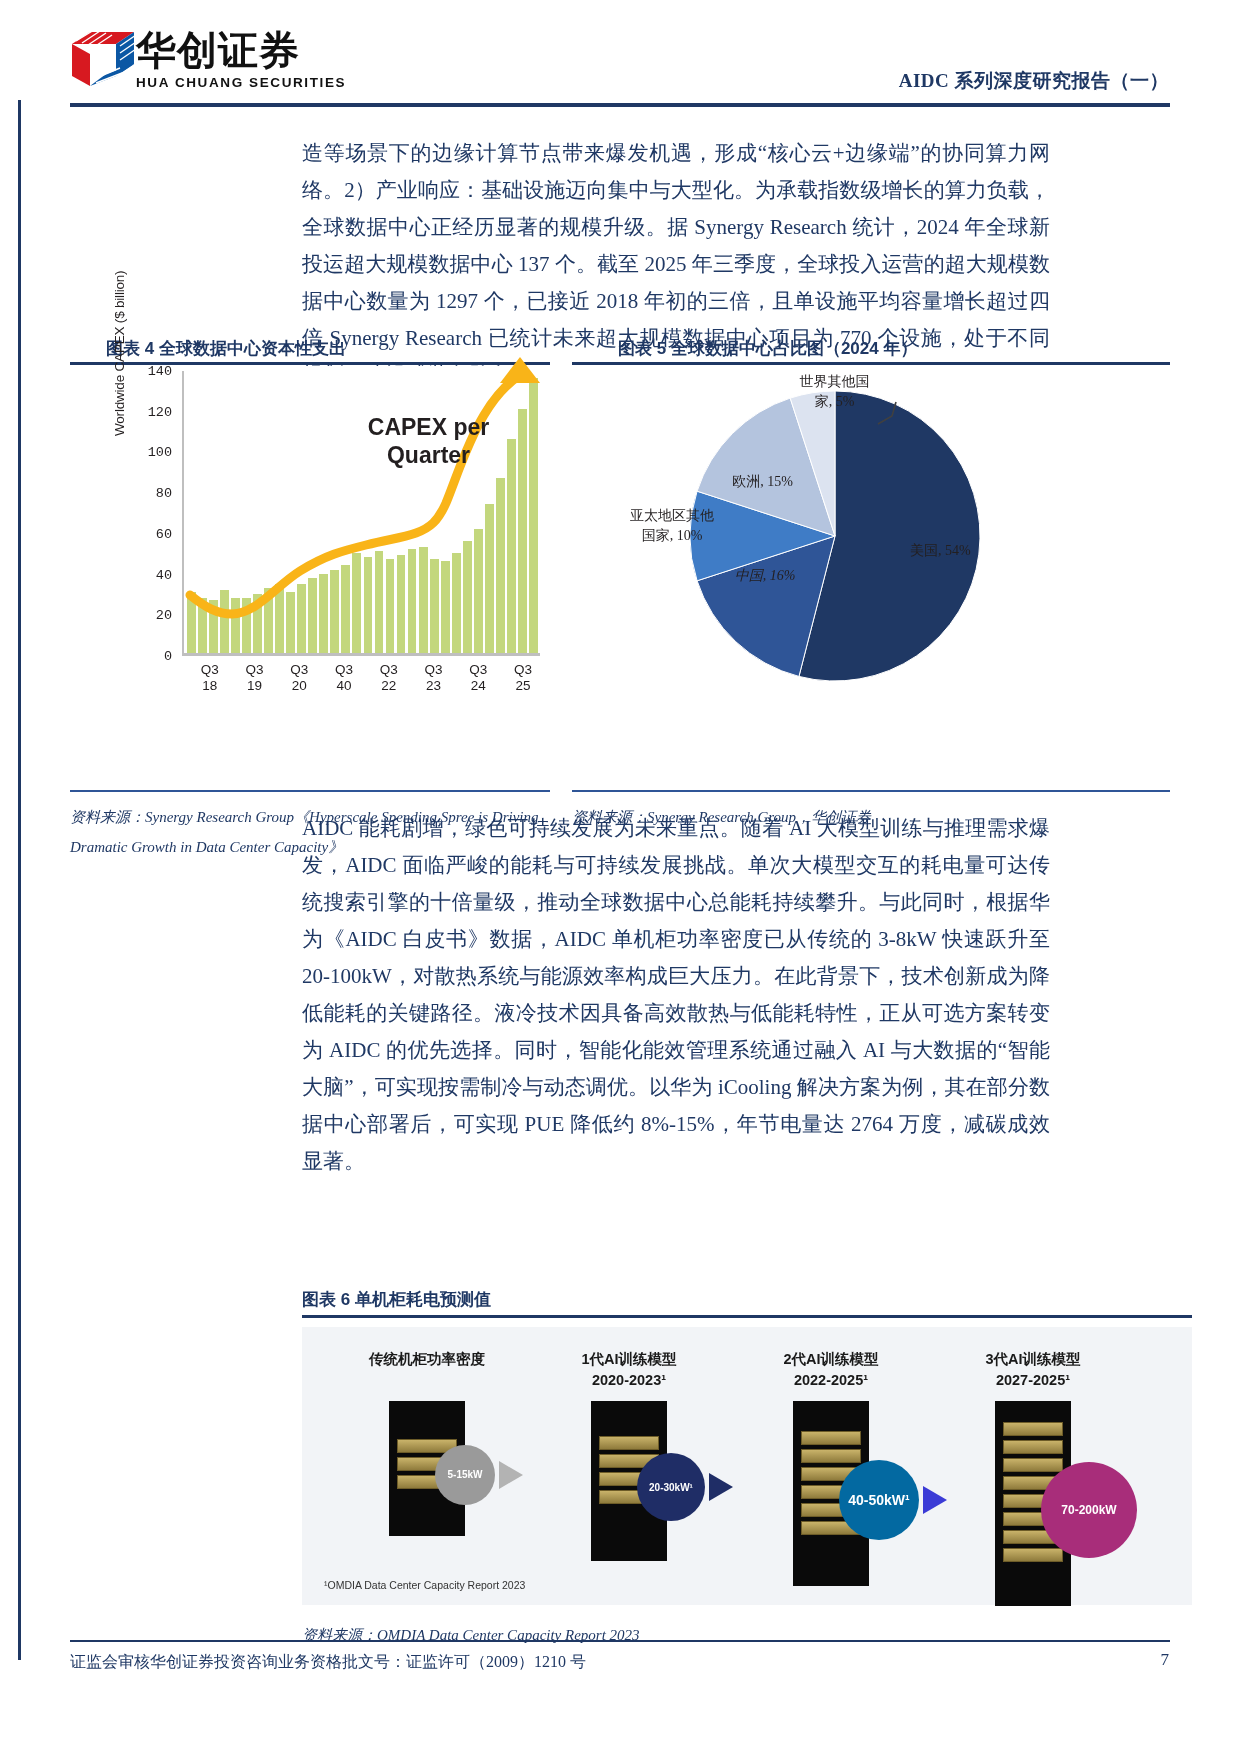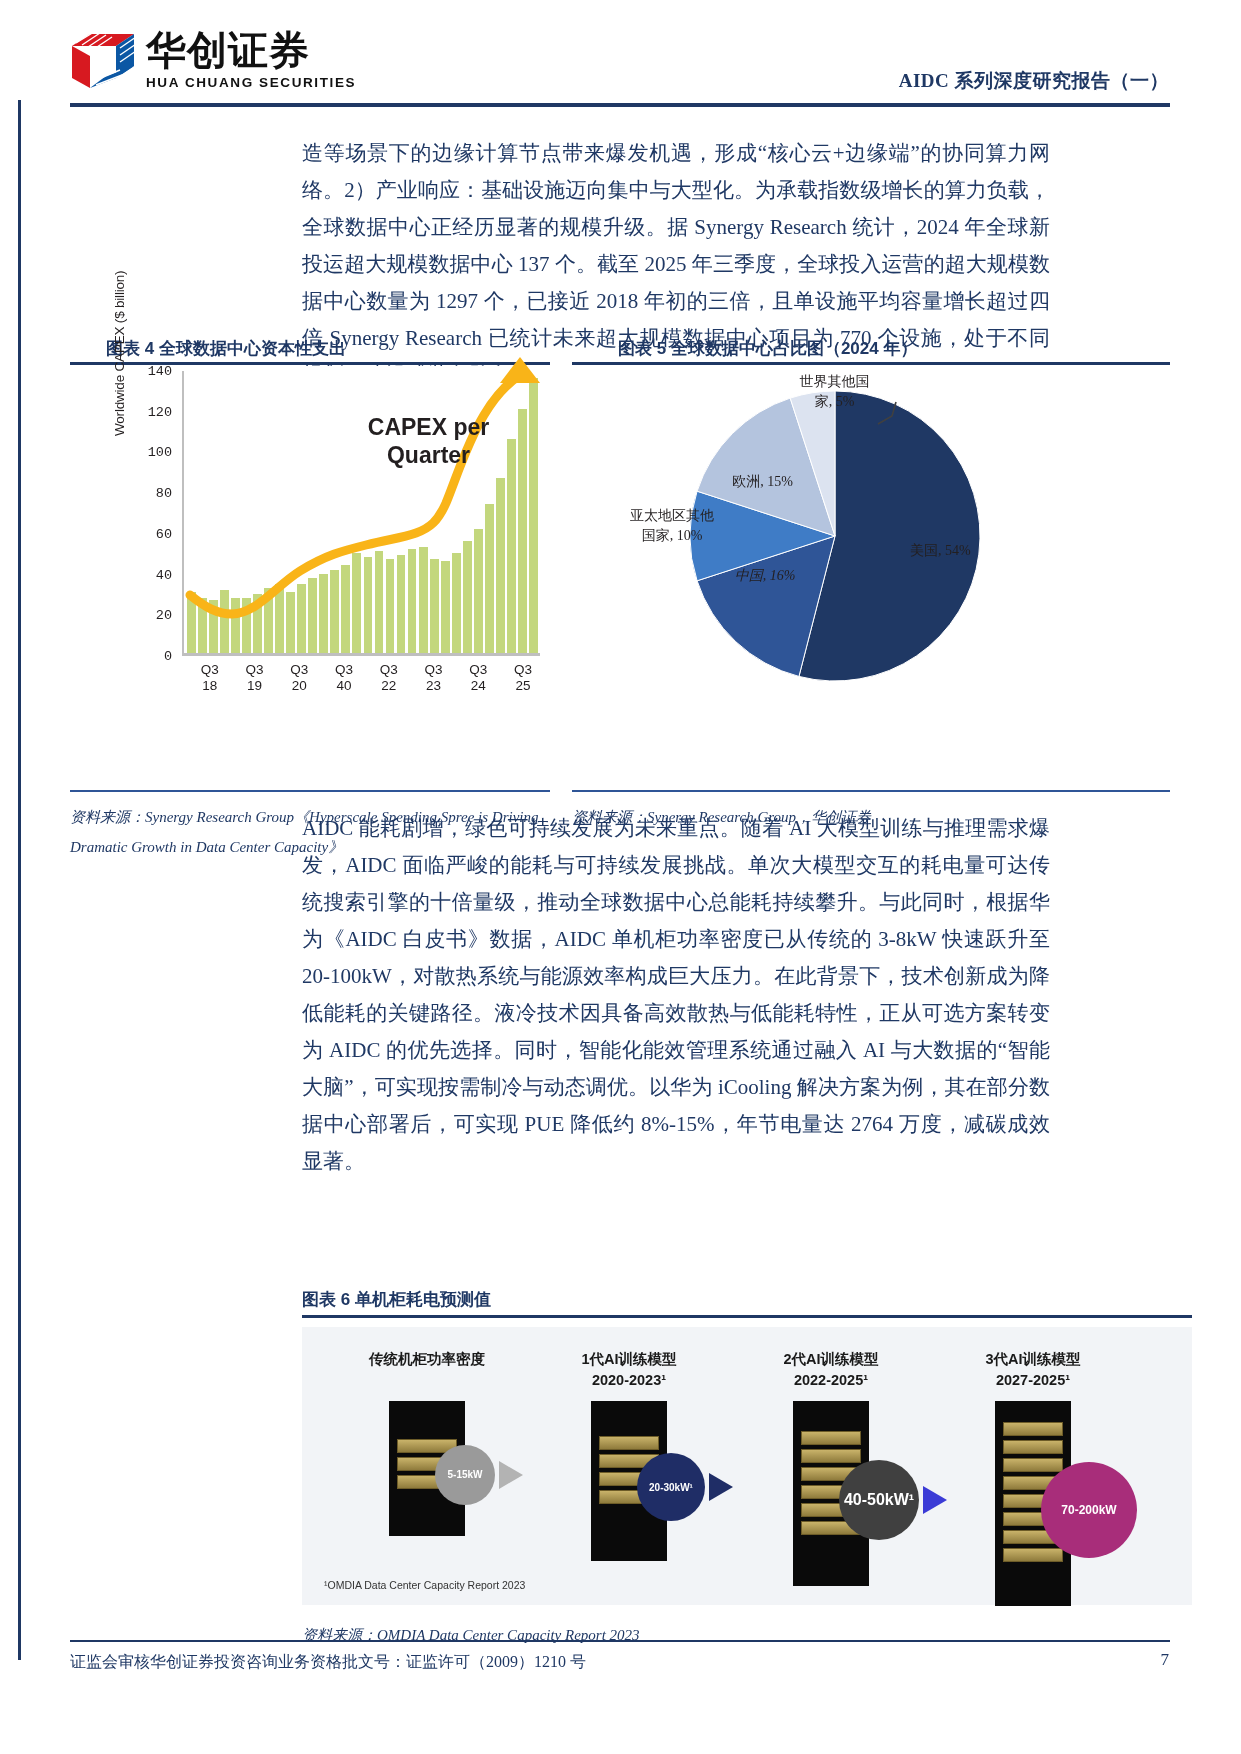--- a/index.html
+++ b/index.html
@@ -9,21 +9,21 @@
     background:#ffffff;
     font-family:"Liberation Serif", serif;
     color:#1f3864;
     position:relative;
     overflow:hidden;
   }
   .page { position:relative; width:1241px; height:1754px; }
 
   
   .header { position:absolute; left:0; top:0; width:1241px; height:110px; }
-  .logo-wrap { position:absolute; left:70px; top:30px; display:flex; align-items:flex-end; gap:10px; }
+  .logo-wrap { position:absolute; left:70px; top:30px; display:flex; align-items:flex-start; }
   .logo-mark { width:66px; height:58px; position:relative; }
   .logo-text-cn { font-family:"Liberation Sans", sans-serif; font-weight:bold; font-size:40px; color:#111; letter-spacing:1px; line-height:1; }
   .logo-text-en { font-family:"Liberation Sans", sans-serif; font-weight:bold; font-size:13.5px; color:#111; letter-spacing:1.6px; margin-top:5px; }
   .header-title {
     position:absolute; right:72px; top:68px;
     font-family:"Liberation Serif", serif;
     font-weight:bold; font-size:19px; color:#1f3864; letter-spacing:.5px;
   }
   .header-rule { position:absolute; left:70px; top:103px; width:1100px; height:4px; background:#1f3864; }
 
@@ -308,21 +308,21 @@
         <div class="c6-arrow" style="left: 407px; top: 146px; border-top: 14px solid transparent; border-bottom: 14px solid transparent; border-left: 24px solid rgb(31, 45, 102);"></div>
         <div class="c6-col-title" style="left: 434px; top: 22px;">2代AI训练模型
 2022-2025¹</div>
         <div class="c6-rack" style="left: 491px; top: 74px; height: 185px;"></div>
         <div style="position: absolute; left: 499px; width: 60px; height: 14px; background: linear-gradient(rgb(201, 179, 106), rgb(143, 123, 60)); border: 1px solid rgb(109, 92, 40); top: 103.6px;"></div>
         <div style="position: absolute; left: 499px; width: 60px; height: 14px; background: linear-gradient(rgb(201, 179, 106), rgb(143, 123, 60)); border: 1px solid rgb(109, 92, 40); top: 121.6px;"></div>
         <div style="position: absolute; left: 499px; width: 60px; height: 14px; background: linear-gradient(rgb(201, 179, 106), rgb(143, 123, 60)); border: 1px solid rgb(109, 92, 40); top: 139.6px;"></div>
         <div style="position: absolute; left: 499px; width: 60px; height: 14px; background: linear-gradient(rgb(201, 179, 106), rgb(143, 123, 60)); border: 1px solid rgb(109, 92, 40); top: 157.6px;"></div>
         <div style="position: absolute; left: 499px; width: 60px; height: 14px; background: linear-gradient(rgb(201, 179, 106), rgb(143, 123, 60)); border: 1px solid rgb(109, 92, 40); top: 175.6px;"></div>
         <div style="position: absolute; left: 499px; width: 60px; height: 14px; background: linear-gradient(rgb(201, 179, 106), rgb(143, 123, 60)); border: 1px solid rgb(109, 92, 40); top: 193.6px;"></div>
-        <div class="c6-bubble" style="width: 80px; height: 80px; background: #404040; left: 537px; top: 132.5px; font-size: 16px;">40-50kW¹</div>
+        <div class="c6-bubble" style="width: 80px; height: 80px; background: #0369a1; left: 537px; top: 132.5px; font-size: 14px;">40-50kW¹</div>
         <div class="c6-arrow" style="left: 621px; top: 158.5px; border-top: 14px solid transparent; border-bottom: 14px solid transparent; border-left: 24px solid rgb(59, 59, 214);"></div>
         <div class="c6-col-title" style="left: 636px; top: 22px;">3代AI训练模型
 2027-2025¹</div>
         <div class="c6-rack" style="left: 693px; top: 74px; height: 205px;"></div>
         <div style="position: absolute; left: 701px; width: 60px; height: 14px; background: linear-gradient(rgb(201, 179, 106), rgb(143, 123, 60)); border: 1px solid rgb(109, 92, 40); top: 94.5px;"></div>
         <div style="position: absolute; left: 701px; width: 60px; height: 14px; background: linear-gradient(rgb(201, 179, 106), rgb(143, 123, 60)); border: 1px solid rgb(109, 92, 40); top: 112.5px;"></div>
         <div style="position: absolute; left: 701px; width: 60px; height: 14px; background: linear-gradient(rgb(201, 179, 106), rgb(143, 123, 60)); border: 1px solid rgb(109, 92, 40); top: 130.5px;"></div>
         <div style="position: absolute; left: 701px; width: 60px; height: 14px; background: linear-gradient(rgb(201, 179, 106), rgb(143, 123, 60)); border: 1px solid rgb(109, 92, 40); top: 148.5px;"></div>
         <div style="position: absolute; left: 701px; width: 60px; height: 14px; background: linear-gradient(rgb(201, 179, 106), rgb(143, 123, 60)); border: 1px solid rgb(109, 92, 40); top: 166.5px;"></div>
         <div style="position: absolute; left: 701px; width: 60px; height: 14px; background: linear-gradient(rgb(201, 179, 106), rgb(143, 123, 60)); border: 1px solid rgb(109, 92, 40); top: 184.5px;"></div>

